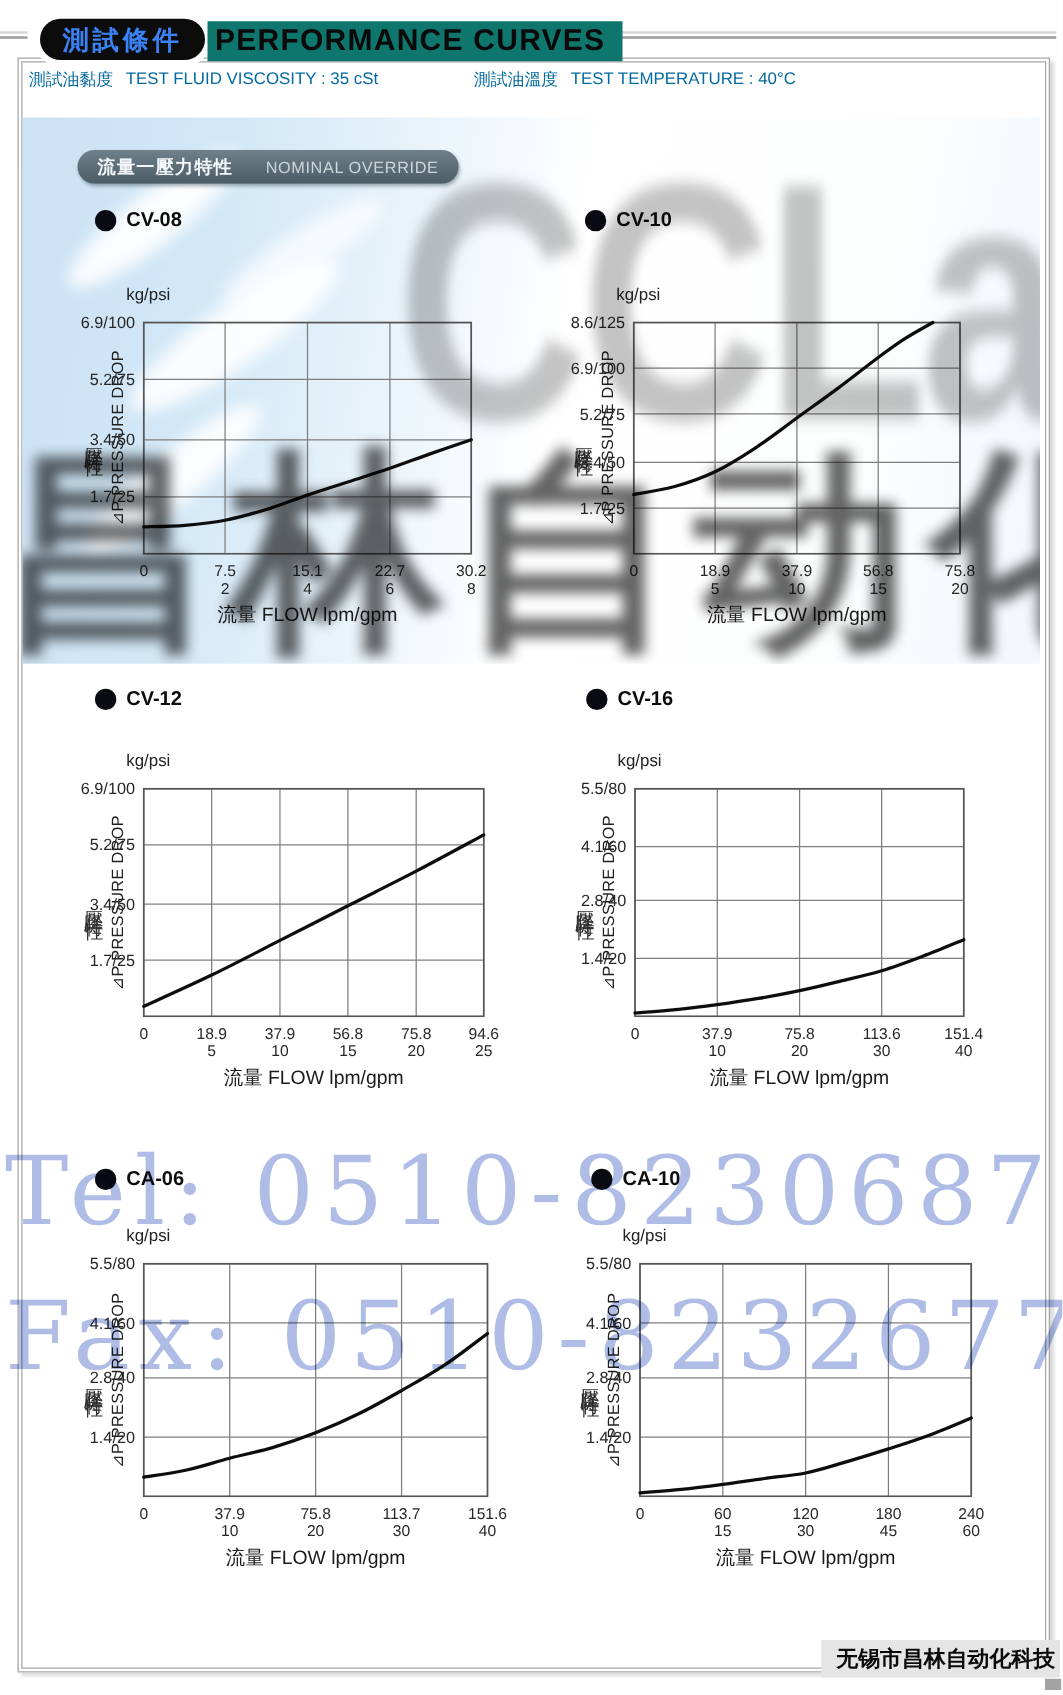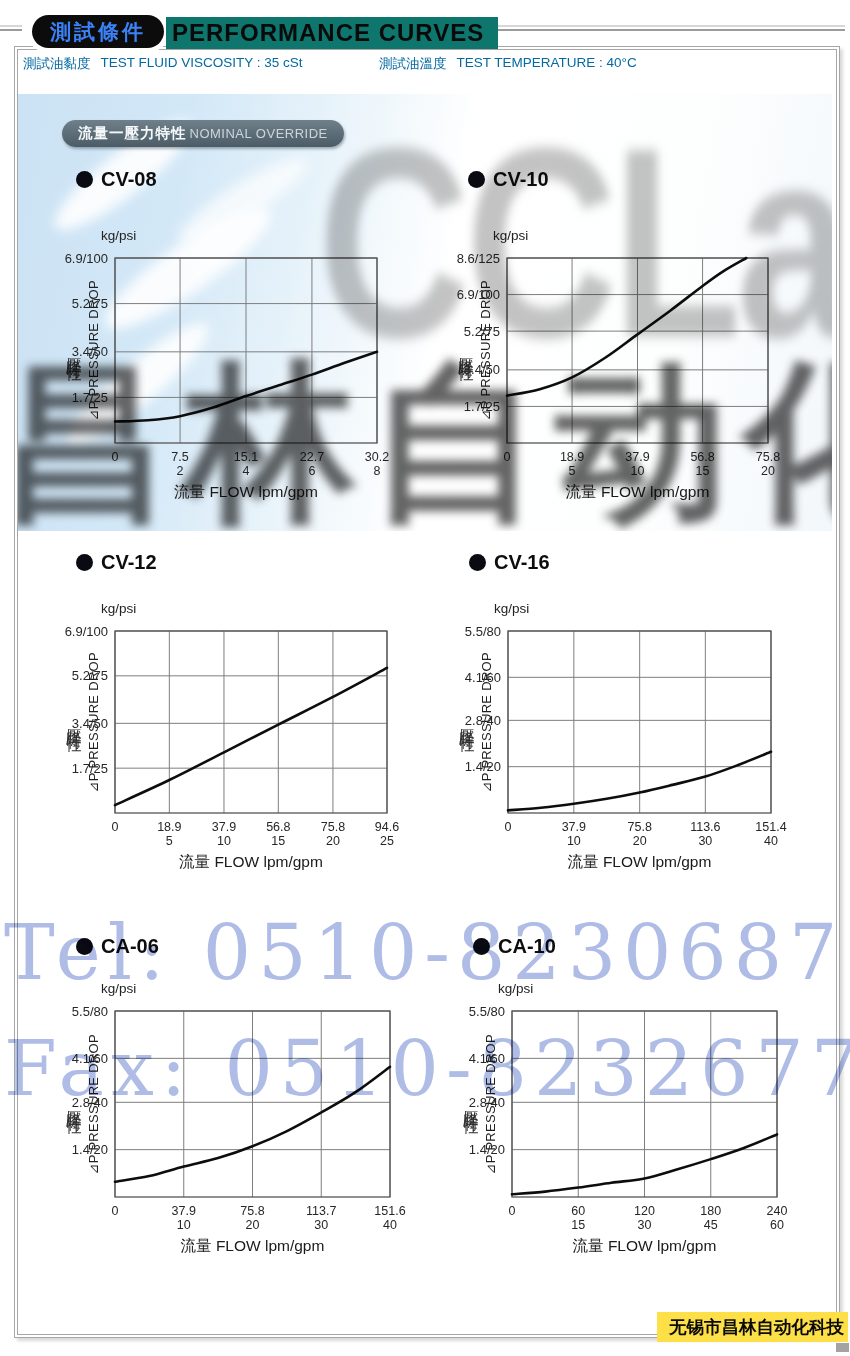--- a/index.html
+++ b/index.html
@@ -29,44 +29,44 @@
         color:#c3c3c3;filter:blur(6px);transform:scaleX(.78);transform-origin:left top;letter-spacing:-6px;white-space:nowrap;}
   .wm-brand-cn{position:absolute;left:-20px;top:262px;font-size:172px;line-height:1;font-weight:bold;
         color:#3d3d3d;opacity:.8;filter:blur(5px);letter-spacing:14px;white-space:nowrap;}
   .wm-tel,.wm-fax{position:absolute;left:4px;font-family:"DejaVu Serif", serif;font-size:76px;
         color:#a5b5e4;letter-spacing:7px;white-space:nowrap;z-index:3;pointer-events:none;mix-blend-mode:multiply;opacity:.9;}
   .wm-tel{top:908px;}
   .wm-fax{top:1024px;}
   
   .sec-badge{position:absolute;left:62px;top:120px;height:27px;border-radius:14px;padding:0 16px;z-index:4;
         background:linear-gradient(#70808a,#4c5c66);box-shadow:1px 2px 3px rgba(40,60,70,.4);
-        display:inline-flex;align-items:center;gap:3px;white-space:nowrap;}
+        display:inline-flex;align-items:center;gap:26px;white-space:nowrap;}
   .sec-badge .zh{color:#f4f8fa;font-weight:bold;font-size:14.5px;letter-spacing:1px;}
   .sec-badge .en{color:#ccd6db;font-size:13px;letter-spacing:.5px;}
   
   .chart{position:absolute;z-index:2;}
   #c-cv08{left:115px;top:258px;width:262px;height:185px;}
   #c-cv10{left:507px;top:258px;width:213px;height:185px;}
   #c-cv12{left:115px;top:631px;width:272px;height:182px;}
   #c-cv16{left:508px;top:631px;width:263px;height:182px;}
   #c-ca06{left:115px;top:1011px;width:275px;height:186px;}
   #c-ca10{left:512px;top:1011px;width:265px;height:186px;}
-  .ctitle{position:absolute;left:-39px;display:flex;align-items:center;gap:8px;font-weight:bold;
-        font-size:20px;color:#0d0d0d;white-space:nowrap;}
+  .ctitle{position:absolute;left:-39px;display:flex;align-items:flex-start;gap:8px;font-weight:bold;
+        font-size:16px;color:#0d0d0d;white-space:nowrap;}
   .row1 .ctitle{top:-90px;} .row2 .ctitle{top:-80px;} .row3 .ctitle{top:-76px;}
   .bullet{width:17px;height:17px;border-radius:50%;background:#0a0a12;display:inline-block;}
   .ylab{position:absolute;left:-60px;top:0;height:100%;width:46px;display:flex;align-items:center;
         justify-content:flex-end;gap:3px;}
   .ylab-zh{writing-mode:vertical-rl;font-size:15px;color:#2e2e2e;letter-spacing:3px;font-weight:500;}
   .ylab-en{writing-mode:vertical-rl;transform:rotate(180deg);font-size:13px;color:#1f1f1f;white-space:nowrap;letter-spacing:.3px;}
   .plot-svg{position:absolute;left:-58px;top:-34px;overflow:visible;}
   .plot-svg text{font-family:"Liberation Sans", sans-serif;}
   
   .footer-company{position:absolute;right:2px;top:1312px;font-size:17.5px;font-weight:bold;color:#0a0a0a;
-        background:#fde047;padding:3px 4px 3px 12px;z-index:4;white-space:nowrap;}
+        background:#e5e5e5;padding:3px 4px 3px 12px;z-index:4;white-space:nowrap;}
   .corner-square{position:absolute;left:836px;top:1343px;width:13px;height:9px;background:#a3a3a3;z-index:4;}
 </style>
 </head>
 <body>
 
 <div class="page">
 
   <div class="frame"></div>
   <div class="rule"></div>
   <div class="rule-cover"></div>

